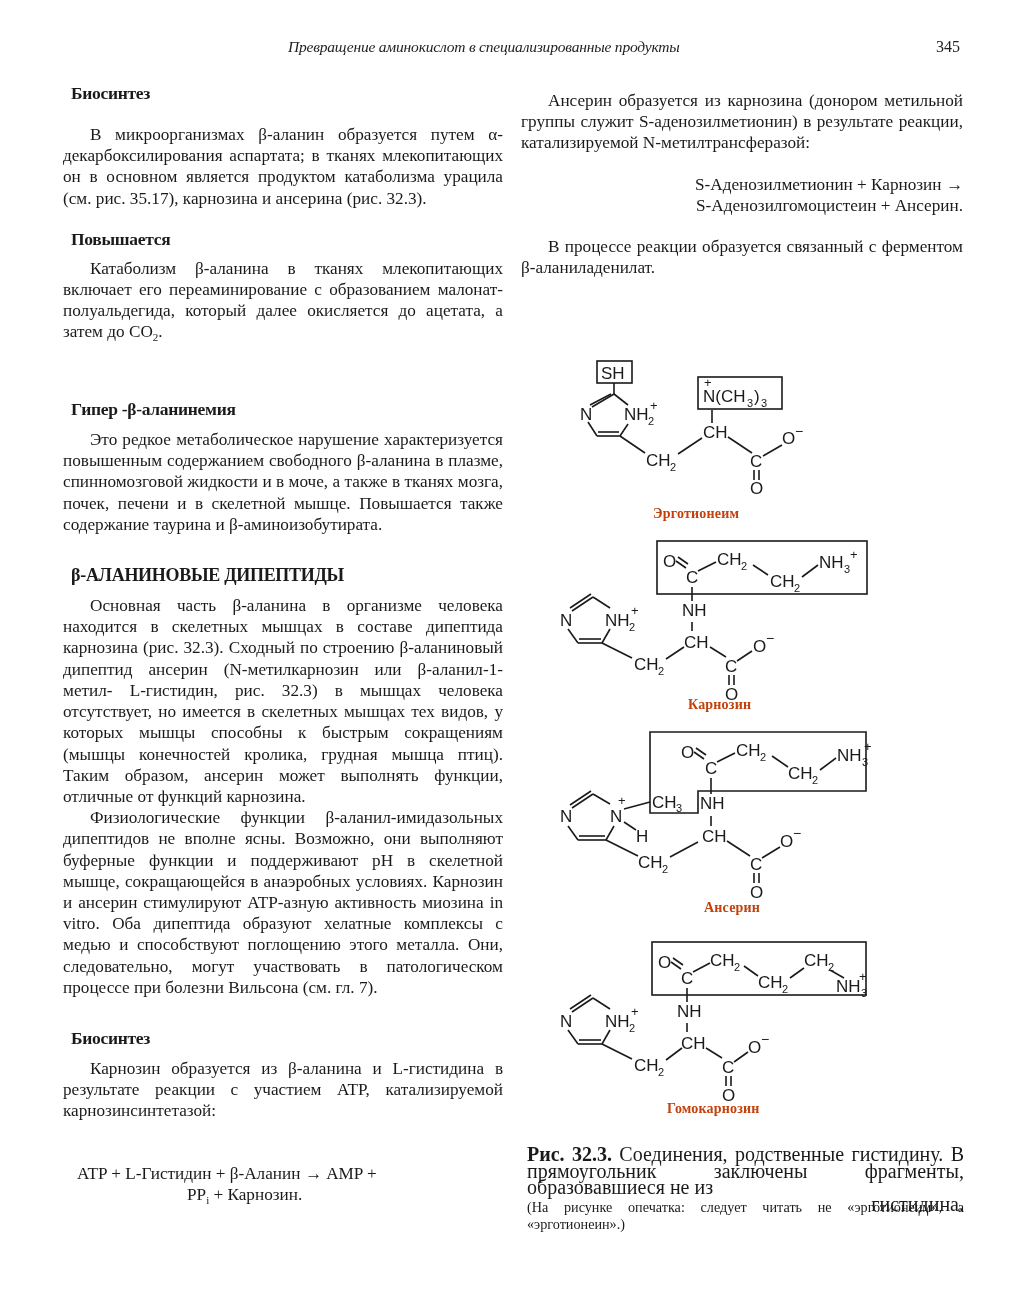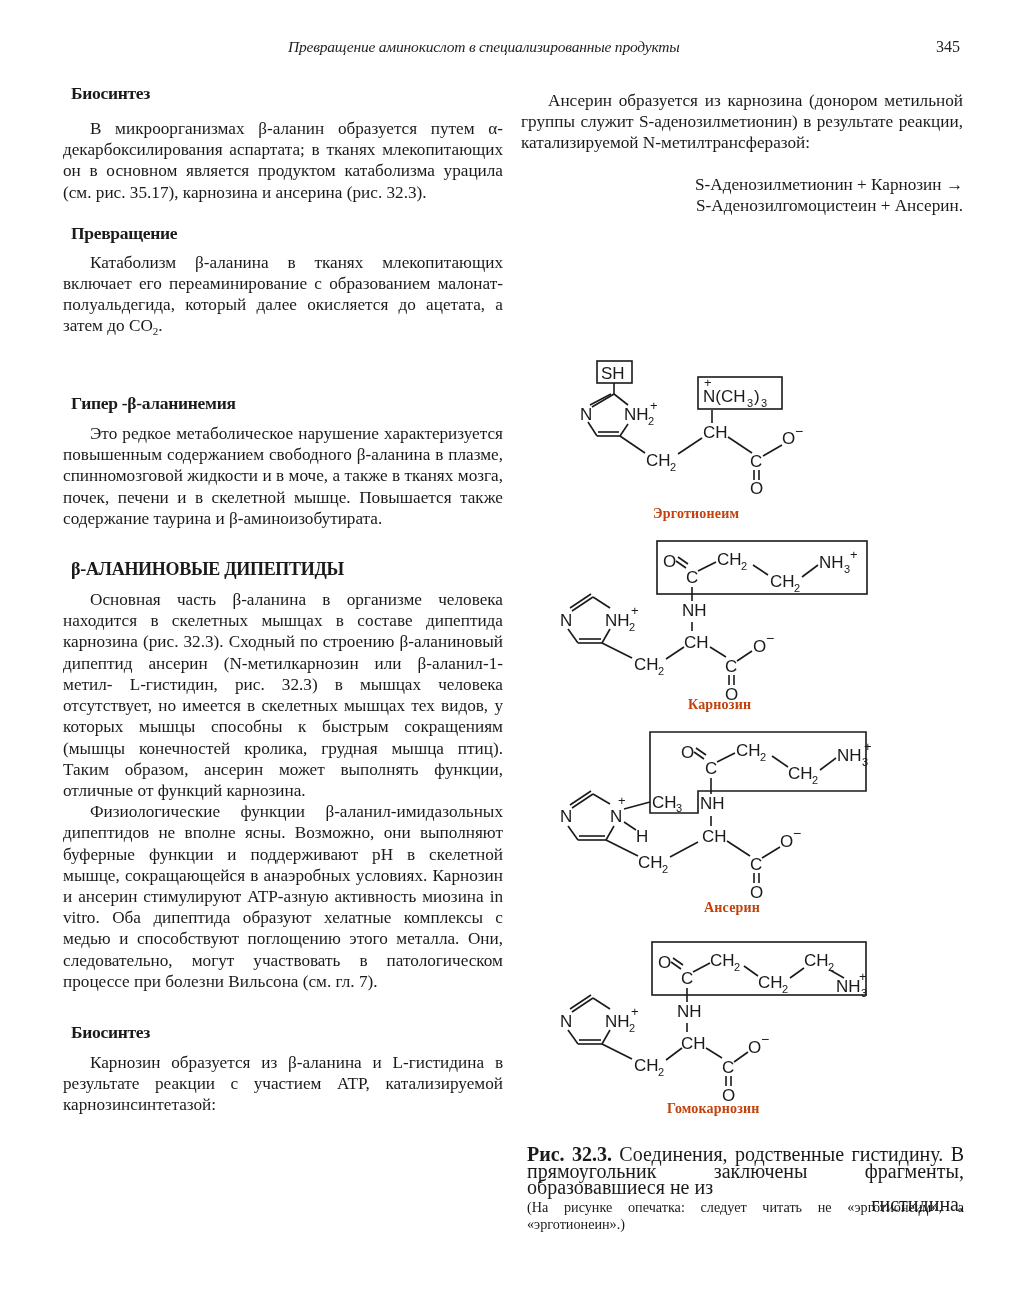--- a/index.html
+++ b/index.html
@@ -29,42 +29,47 @@
 </head>
 <body>
 
 <div class="header">
   <span class="running-title">Превращение аминокислот в специализированные продукты</span>
   <span class="page-num">345</span>
 </div>
 
 <div class="col col-left">
   <h2 class="sect">Биосинтез</h2>
-  <p style="margin-top:14px">В микроорганизмах β-аланин образуется путем α-декарбоксилирования аспартата; в тканях млекопитающих он в основном является продуктом катаболизма урацила (см. рис. 35.17), карнозина и ансерина (рис. 32.3).</p>
-
-  <h2 class="sect" style="margin-top:19px">Превращение</h2>
+  <p style="margin-top:20px">В микроорганизмах β-аланин образуется путем α-декарбоксилирования аспартата; в тканях млекопитающих он в основном является продуктом катаболизма урацила (см. рис. 35.17), карнозина и ансерина (рис. 32.3).</p>
+
+  <h2 class="sect" style="margin-top:19px">Повышается</h2>
   <p style="margin-top:8px"><span>Катаболизм β-аланина в тканях млекопитающих включает его переаминирование с образованием малонат-полуальдегида, который далее окисляется до ацетата, а затем до CO</span><sub style="font-size:11px">2</sub><span>.</span></p>
 
   <h2 class="sect" style="margin-top:49px">Гипер -β-аланинемия</h2>
   <p style="margin-top:9px">Это редкое метаболическое нарушение характеризуется повышенным содержанием свободного β-аланина в плазме, спинномозговой жидкости и в моче, а также в тканях мозга, почек, печени и в скелетной мышце. Повышается также содержание таурина и β-аминоизобутирата.</p>
 
   <h2 class="sect caps" style="margin-top:29px">β-АЛАНИНОВЫЕ ДИПЕПТИДЫ</h2>
   <p style="margin-top:9px">Основная часть β-аланина в организме человека находится в скелетных мышцах в составе дипептида карнозина (рис. 32.3). Сходный по строению β-аланиновый дипептид ансерин (N-метилкарнозин или β-аланил-1-метил- L-гистидин, рис. 32.3) в мышцах человека отсутствует, но имеется в скелетных мышцах тех видов, у которых мышцы способны к быстрым сокращениям (мышцы конечностей кролика, грудная мышца птиц). Таким образом, ансерин может выполнять функции, отличные от функций карнозина.</p>
   <p>Физиологические функции β-аланил-имидазольных дипептидов не вполне ясны. Возможно, они выполняют буферные функции и поддерживают pH в скелетной мышце, сокращающейся в анаэробных условиях. Карнозин и ансерин стимулируют ATP-азную активность миозина in vitro. Оба дипептида образуют хелатные комплексы с медью и способствуют поглощению этого металла. Они, следовательно, могут участвовать в патологическом процессе при болезни Вильсона (см. гл. 7).</p>
 
   <h2 class="sect" style="margin-top:29px">Биосинтез</h2>
   <p style="margin-top:9px">Карнозин образуется из β-аланина и L-гистидина в результате реакции с участием ATP, катализируемой карнозинсинтетазой:</p>
+  <div style="margin-top:41px; padding-left:14px; text-align:left">
+    <div>ATP + L-Гистидин + β-Аланин → AMP +</div>
+    <div style="padding-left:110px"><span>PP</span><sub style="font-size:11px">i</sub><span> + Карнозин.</span></div>
+  </div>
 </div>
 
 <div class="col col-right">
   <p>Ансерин образуется из карнозина (донором метильной группы служит S-аденозилметионин) в результате реакции, катализируемой N-метилтрансферазой:</p>
   <div style="margin-top:20px; text-align:right">
     <div>S-Аденозилметионин + Карнозин →</div>
     <div style="padding-left:72px">S-Аденозилгомоцистеин + Ансерин.</div>
   </div>
+  <p style="margin-top:20px">В процессе реакции образуется связанный с ферментом β-аланиладенилат.</p>
 </div>
 
 <div class="fig">
   <svg width="420" height="780" viewBox="0 0 420 780" font-family="Liberation Sans, DejaVu Sans, sans-serif" font-size="17" fill="#1a1a1a" stroke="#1a1a1a">
 
     <g stroke-width="1.6">
       <rect x="37" y="11" width="35" height="22" fill="none"></rect>
       <text x="41" y="29" stroke="none">SH</text>
       <line x1="54" y1="33" x2="54" y2="44"></line>
 

